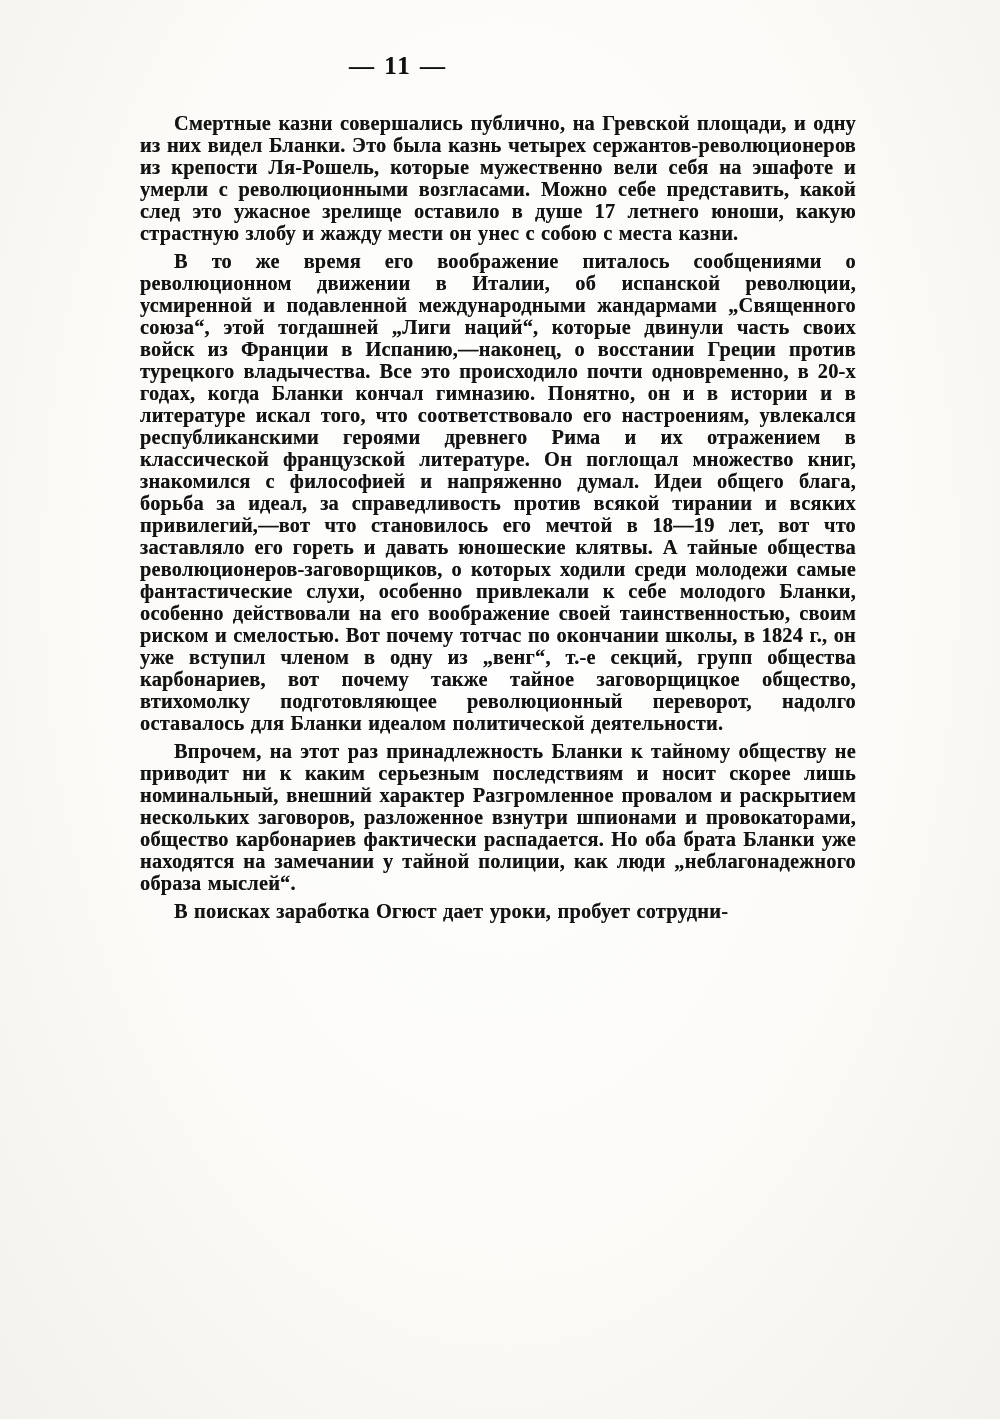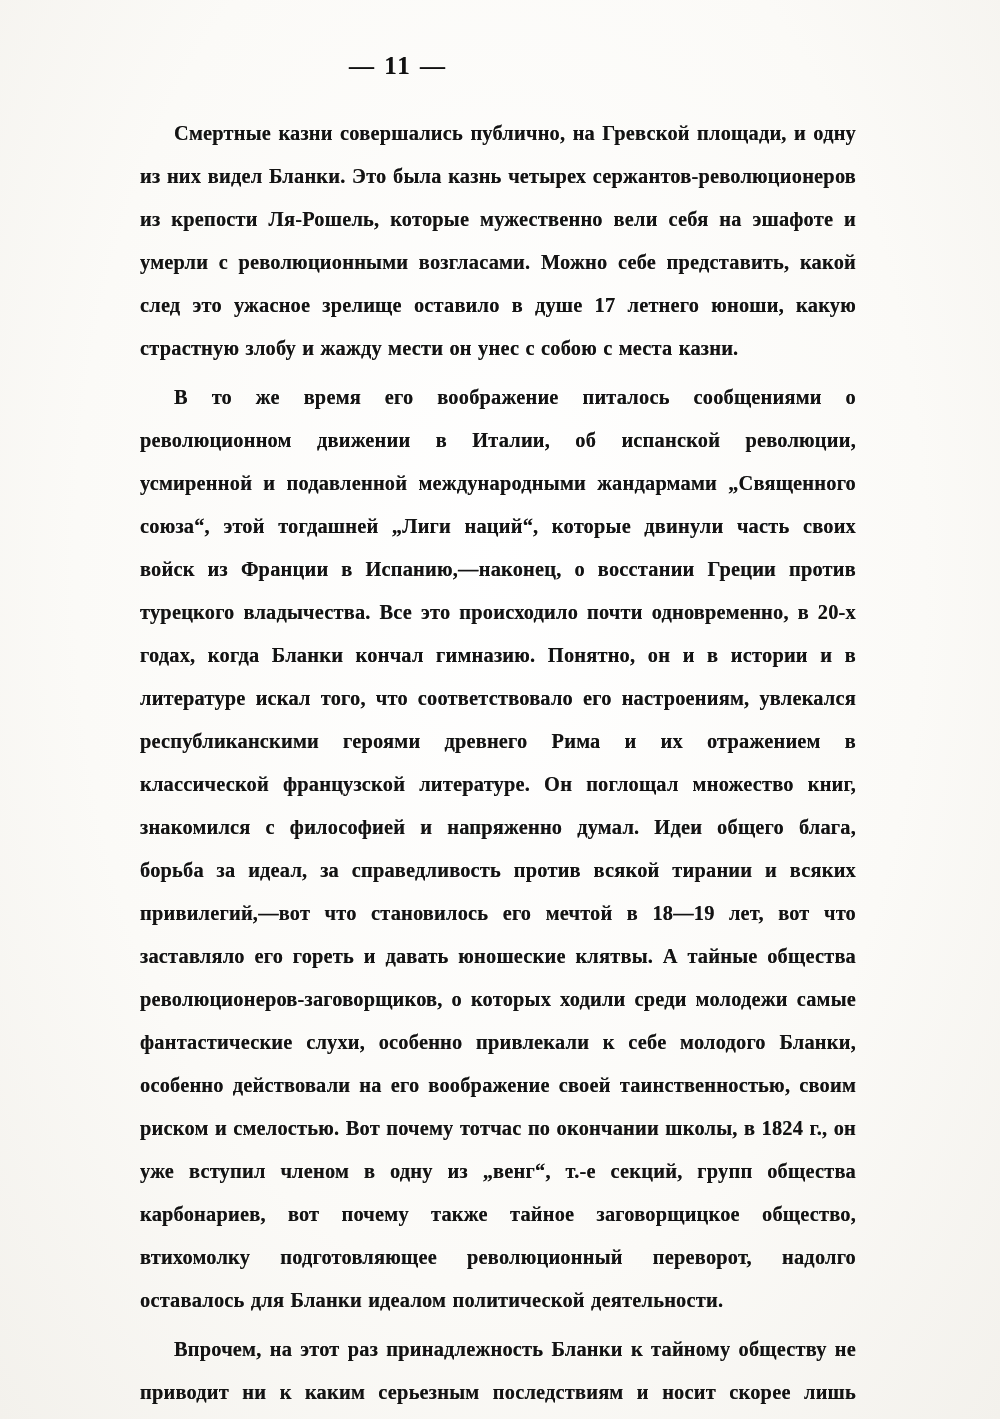--- a/index.html
+++ b/index.html
@@ -47,21 +47,21 @@
     position: absolute;
     left: 140px;
     top: 112px;
     width: 716px;
   }
   p.para {
     margin: 0 0 0 0;
     text-align: justify;
     text-justify: inter-word;
     font-size: 20.4px;
-    line-height: 43px;
+    line-height: 22px;
     font-weight: bold;
     letter-spacing: 0.2px;
     color: #131313;
     text-indent: 34px;
     word-spacing: 1px;
   }
   p.para + p.para {
     margin-top: 6px;
   }
   
@@ -73,15 +73,16 @@
 <body>
 
 <div class="page">
 
   <div class="page-number">— 11 —</div>
 
   <div class="text-column">
     <p class="para">Смертные казни совершались публично, на Гревской площади, и одну из них видел Бланки. Это была казнь четырех сержантов-революционеров из крепости Ля-Рошель, которые мужественно вели себя на эшафоте и умерли с революционными возгласами. Можно себе представить, какой след это ужасное зрелище оставило в душе 17 летнего юноши, какую страстную злобу и жажду мести он унес с собою с места казни.</p>
     <p class="para">В то же время его воображение питалось сообщениями о революционном движении в Италии, об испанской революции, усмиренной и подавленной международными жандармами „Священного союза“, этой тогдашней „Лиги наций“, которые двинули часть своих войск из Франции в Испанию,—наконец, о восстании Греции против турецкого владычества. Все это происходило почти одновременно, в 20-х годах, когда Бланки кончал гимназию. Понятно, он и в истории и в литературе искал того, что соответствовало его настроениям, увлекался республиканскими героями древнего Рима и их отражением в классической французской литературе. Он поглощал множество книг, знакомился с философией и напряженно думал. Идеи общего блага, борьба за идеал, за справедливость против всякой тирании и всяких привилегий,—вот что становилось его мечтой в 18—19 лет, вот что заставляло его гореть и давать юношеские клятвы. А тайные общества революционеров-заговорщиков, о которых ходили среди молодежи самые фантастические слухи, особенно привлекали к себе молодого Бланки, особенно действовали на его воображение своей таинственностью, своим риском и смелостью. Вот почему тотчас по окончании школы, в 1824 г., он уже вступил членом в одну из „венг“, т.-е секций, групп общества карбонариев, вот почему также тайное заговорщицкое общество, втихомолку подготовляющее революционный переворот, надолго оставалось для Бланки идеалом политической деятельности.</p>
     <p class="para">Впрочем, на этот раз принадлежность Бланки к тайному обществу не приводит ни к каким серьезным последствиям и носит скорее лишь номинальный, внешний характер Разгромленное провалом и раскрытием нескольких заговоров, разложенное взнутри шпионами и провокаторами, общество карбонариев фактически распадается. Но оба брата Бланки уже находятся на замечании у тайной полиции, как люди „неблагонадежного образа мыслей“.</p>
+    <p class="para">В поисках заработка Огюст дает уроки, пробует сотрудни-</p>
   </div>
 
 </div>
 
 </body></html>

